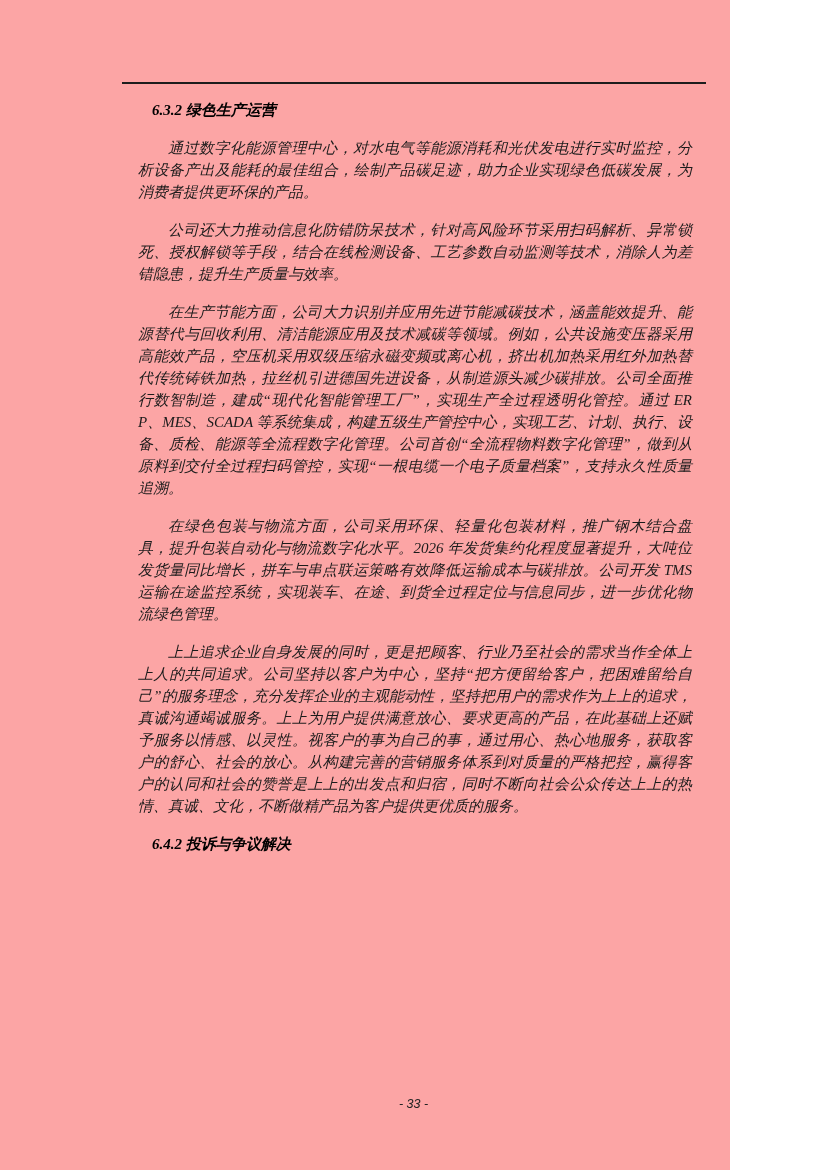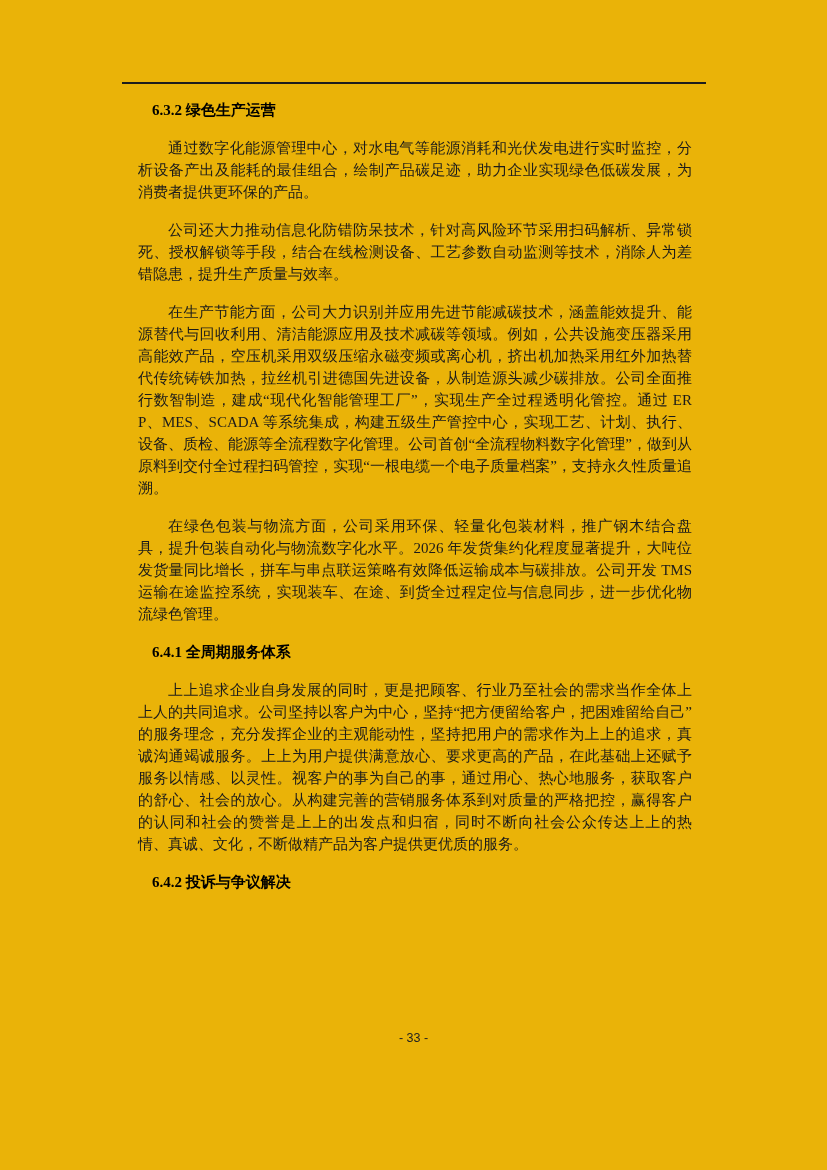--- a/index.html
+++ b/index.html
@@ -2,26 +2,27 @@
 <html lang="zh"><head>
 <meta charset="utf-8">
 <style>
   html, body {
     margin: 0;
     padding: 0;
     background: #ffffff;
   }
   .page {
     position: relative;
-    width: 827px;
+    width: 730px;
     height: 1170px;
-    background: #eab308;
+    background: #fca5a5;
     overflow: hidden;
     color: #1b1b1b;
     font-family: "Liberation Serif", "DejaVu Serif", serif;
+    font-style: italic;
   }
   .header-rule {
     position: absolute;
     left: 122px;
     top: 82px;
     width: 584px;
     height: 2px;
     background: #1d1d1d;
   }
   .content {
@@ -47,21 +48,21 @@
     line-height: 22px;
     text-align: justify;
     text-indent: 2em;
     margin: 16px;
     color: #1b1b1b;
     word-break: break-all;
   }
   .footer {
     position: absolute;
     left: 0;
-    top: 1030px;
+    top: 1096px;
     width: 827px;
     text-align: center;
     font-family: "Liberation Sans", "DejaVu Sans", sans-serif;
     font-size: 12.5px;
     line-height: 16px;
     color: #222222;
   }
 </style>
 </head>
 <body>
@@ -76,21 +77,20 @@
 
     <p class="para">通过数字化能源管理中心，对水电气等能源消耗和光伏发电进行实时监控，分析设备产出及能耗的最佳组合，绘制产品碳足迹，助力企业实现绿色低碳发展，为消费者提供更环保的产品。</p>
 
     <p class="para">公司还大力推动信息化防错防呆技术，针对高风险环节采用扫码解析、异常锁死、授权解锁等手段，结合在线检测设备、工艺参数自动监测等技术，消除人为差错隐患，提升生产质量与效率。</p>
 
     <p class="para">在生产节能方面，公司大力识别并应用先进节能减碳技术，涵盖能效提升、能源替代与回收利用、清洁能源应用及技术减碳等领域。例如，公共设施变压器采用高能效产品，空压机采用双级压缩永磁变频或离心机，挤出机加热采用红外加热替代传统铸铁加热，拉丝机引进德国先进设备，从制造源头减少碳排放。公司全面推行数智制造，建成“现代化智能管理工厂”，实现生产全过程透明化管控。通过 ERP、MES、SCADA 等系统集成，构建五级生产管控中心，实现工艺、计划、执行、设备、质检、能源等全流程数字化管理。公司首创“全流程物料数字化管理”，做到从原料到交付全过程扫码管控，实现“一根电缆一个电子质量档案”，支持永久性质量追溯。</p>
 
     <p class="para">在绿色包装与物流方面，公司采用环保、轻量化包装材料，推广钢木结合盘具，提升包装自动化与物流数字化水平。2026 年发货集约化程度显著提升，大吨位发货量同比增长，拼车与串点联运策略有效降低运输成本与碳排放。公司开发 TMS 运输在途监控系统，实现装车、在途、到货全过程定位与信息同步，进一步优化物流绿色管理。</p>
 
 
-    <p class="heading h-641">6.4.1 全周期服务体系</p>
 
     <p class="para">上上追求企业自身发展的同时，更是把顾客、行业乃至社会的需求当作全体上上人的共同追求。公司坚持以客户为中心，坚持“把方便留给客户，把困难留给自己”的服务理念，充分发挥企业的主观能动性，坚持把用户的需求作为上上的追求，真诚沟通竭诚服务。上上为用户提供满意放心、要求更高的产品，在此基础上还赋予服务以情感、以灵性。视客户的事为自己的事，通过用心、热心地服务，获取客户的舒心、社会的放心。从构建完善的营销服务体系到对质量的严格把控，赢得客户的认同和社会的赞誉是上上的出发点和归宿，同时不断向社会公众传达上上的热情、真诚、文化，不断做精产品为客户提供更优质的服务。</p>
 
 
     <p class="heading h-642">6.4.2 投诉与争议解决</p>
 
 
   </div>
 
   <div class="footer">- 33 -</div>

